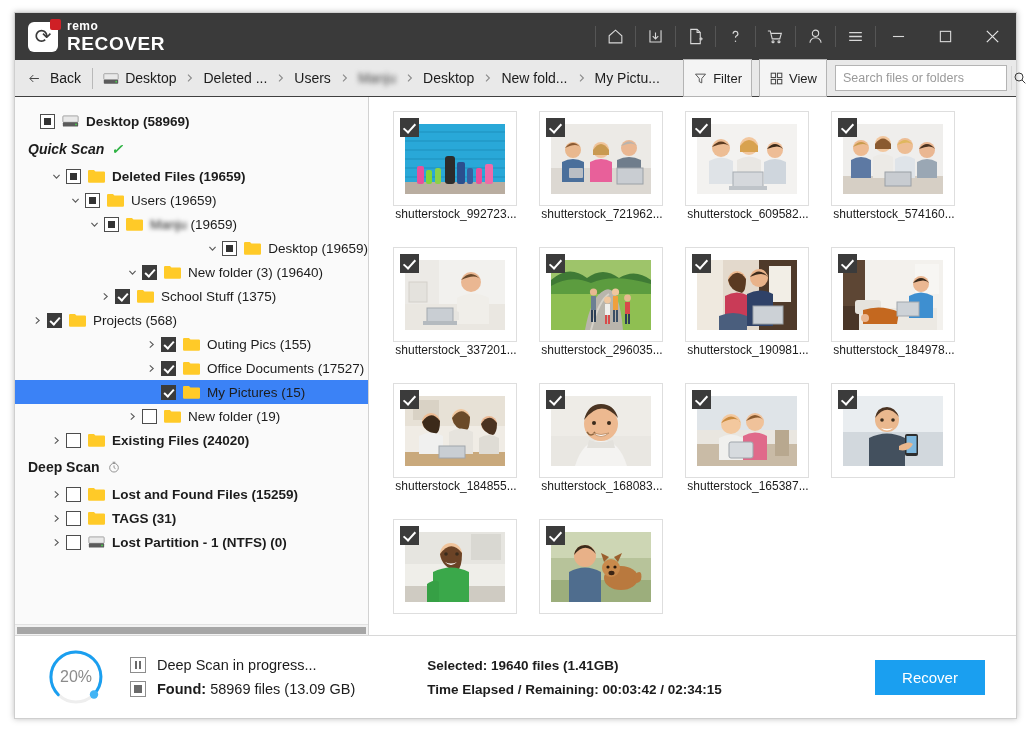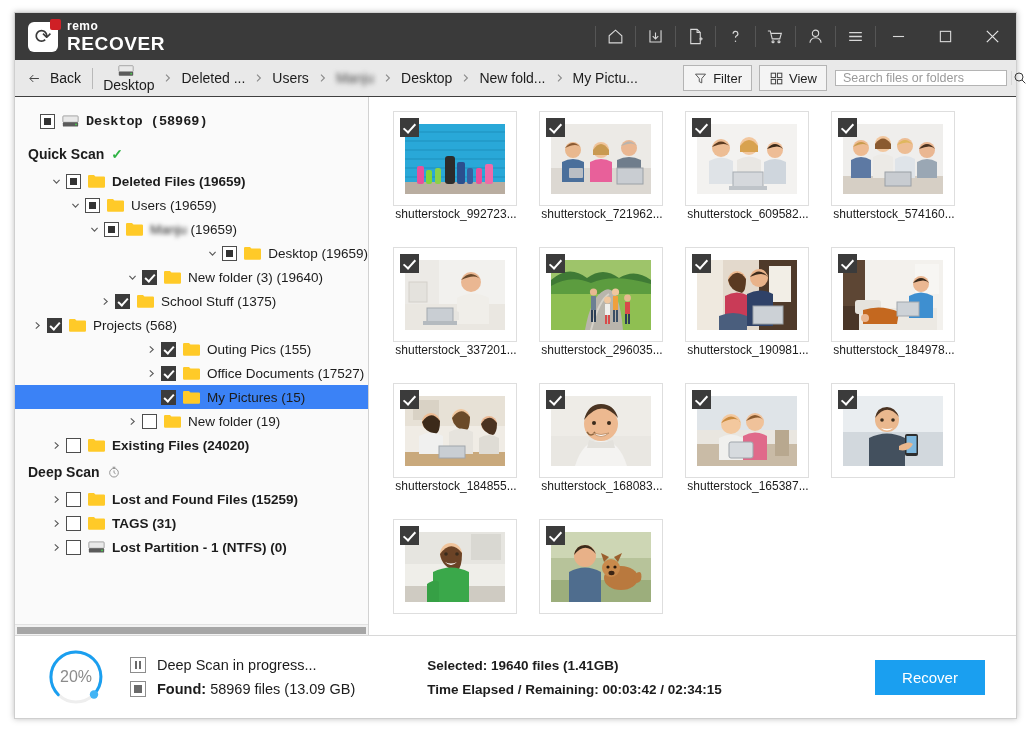--- a/index.html
+++ b/index.html
@@ -68,31 +68,31 @@
     height: 37px; background: #e9e9e9;
     border-bottom: 1px solid #404040;
     display: flex; align-items: center;
     padding: 0 9px 0 11px;
     flex: 0 0 37px;
   }
   .back-btn { display: flex; align-items: center; gap: 7px; padding-right: 11px; }
   .back-btn .lbl { font-size: 14px; color: #1c1c1c; }
   .crumb-div { width: 1px; height: 21px; background: #b9b9b9; margin-right: 10px; }
   .crumbs { display: flex; align-items: center; flex: 1; min-width: 0; }
-  .crumb { display: flex; align-items: center; font-size: 14px; color: #1c1c1c; white-space: nowrap; flex-direction: column; }
+  .crumb { display: flex; align-items: center; font-size: 14px; color: #1c1c1c; white-space: nowrap; }
   .crumb .disk { margin-right: 6px; display: flex; }
   .crumb.blurred { filter: blur(2.4px); color: #4a4a4a; }
   .crumb-sep { margin: 0 9px; color: #8a8a8a; font-size: 13px; display: flex; }
   .tool-btn {
-    height: 26px; border: 1px solid #b4b4b4; background: #f4f4f4;
+    height: 38px; border: 1px solid #b4b4b4; background: #f4f4f4;
     display: flex; align-items: center; gap: 5px;
     padding: 0 9px; font-size: 13px; color: #222; margin-left: 7px;
   }
   .searchbox {
-    height: 16px; width: 172px; background: #ffffff;
+    height: 26px; width: 172px; background: #ffffff;
     border: 1px solid #b4b4b4; margin-left: 8px;
     display: flex; align-items: center;
   }
   .searchbox input {
     flex: 1; border: 0; outline: 0; height: 100%;
     padding: 0 7px; font-size: 12.5px; color: #333;
     font-family: "Liberation Sans", sans-serif; background: transparent;
   }
   .searchbox input::placeholder { color: #9a9a9a; }
   .search-ic { width: 27px; display: flex; align-items: center; justify-content: center;
@@ -375,32 +375,32 @@
             <path d="M15 15 L20 20"></path>
           </svg>
       </span>
     </div>
   </div>
 
   <div class="body">
 
     <div class="sidebar">
       <div class="tree" id="tree">
-          <div class="trow head" style="height: 26px; padding-left: 25px; font-family: Liberation Mono, monospace;">
+          <div class="trow head" style="height: 26px; padding-left: 25px;">
             <span class="cb partial"></span>
             <span class="folder-ic">
               <svg width="17" height="14" viewBox="0 0 20 16">
                 <rect x="1" y="2" width="18" height="7.5" rx="1" fill="#e9e9e9" stroke="#8e8e8e" stroke-width="0.9"></rect>
                 <rect x="1" y="9.5" width="18" height="5" rx="1" fill="#5b5b5b"></rect>
                 <circle cx="16.5" cy="12" r="1.1" fill="#49d04c"></circle>
               </svg>
             </span>
             <span class="tlabel bold">Desktop (58969)</span>
           </div>
-          <div class="trow scanlbl" style="padding-left: 13px; margin-top: 5px;">
+          <div class="trow scanlbl" style="padding-left: 13px;  font-style: italic;">
             <span>Quick Scan</span>
             <span class="check-ok">✓</span>
           </div>
           <div class="trow" style="padding-left: 31px;">
             <span class="twig">
               <svg width="11" height="11" viewBox="0 0 16 16" fill="none" stroke="#5a5a5a" stroke-width="1.6">
                 <path d="M3.5 5.5 L8 10.5 L12.5 5.5"></path>
               </svg>
             </span>
             <span class="cb partial"></span>

